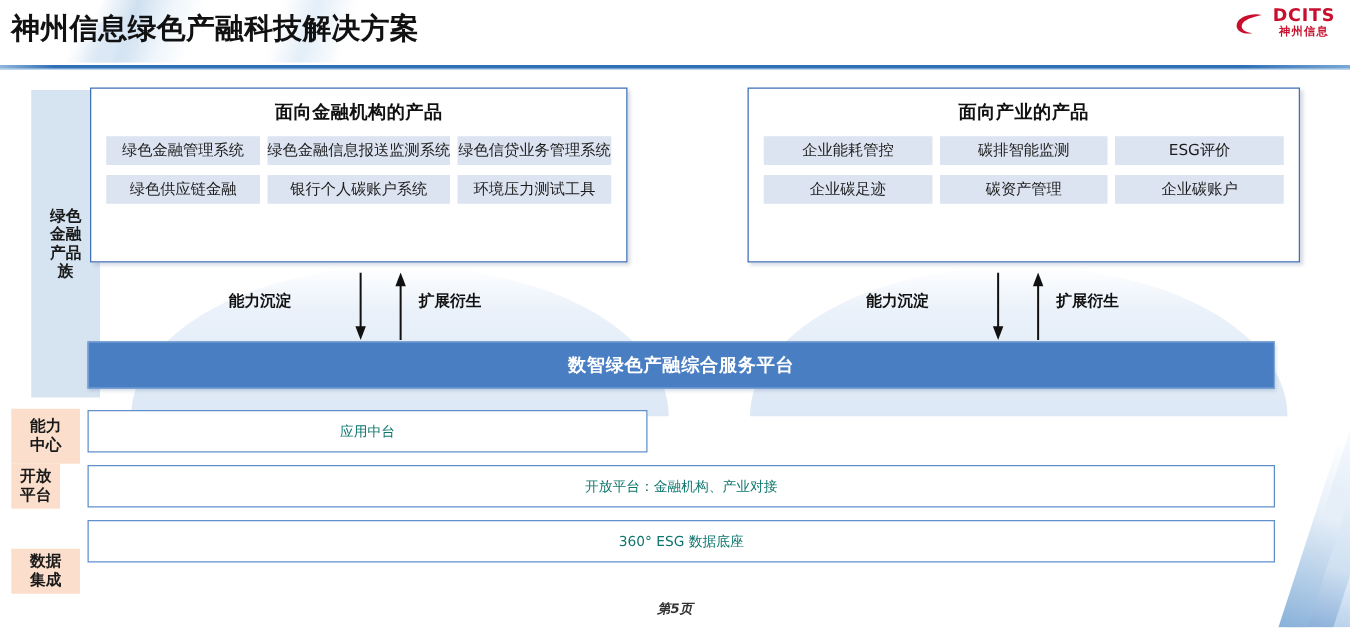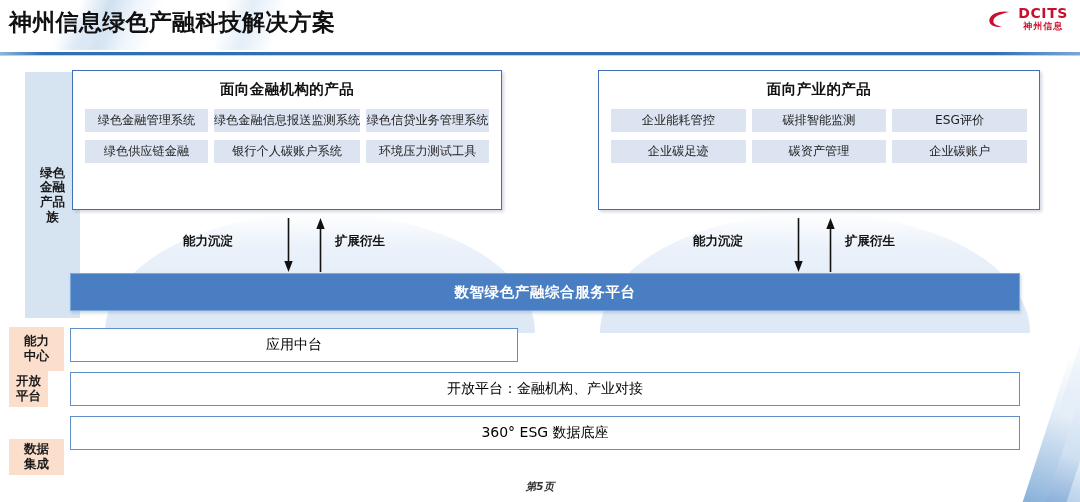--- a/index.html
+++ b/index.html
@@ -130,21 +130,21 @@
     box-shadow: 1px 2px 3px rgba(110,135,170,0.35);
   }
   .banner-txt { color: #ffffff; font-size: 14.5px; font-weight: bold; letter-spacing: 0.6px; }
 
   
   .obox {
     position: absolute;
     background: #ffffff;
     border: 1.3px solid #5f90cc;
     display: flex; align-items: center; justify-content: center;
-    font-size: 14px; color: #000000;
+    font-size: 11px; color: #0f766e;
   }
   .row-mid-l { left: 70px;  top: 270px; width: 448px; height: 34px; }
   .row-mid-r { left: 538px; top: 270px; width: 482px; height: 34px; }
   .row-open  { left: 70px;  top: 314px; width: 950px; height: 34px; }
   .row-data  { left: 70px;  top: 358px; width: 950px; height: 34px; }
 
   
   .footer {
     position: absolute; left: 0; top: 480px; width: 1080px;
     text-align: center; font-size: 10.5px; font-style: italic; color: #333333; font-weight: bold;

